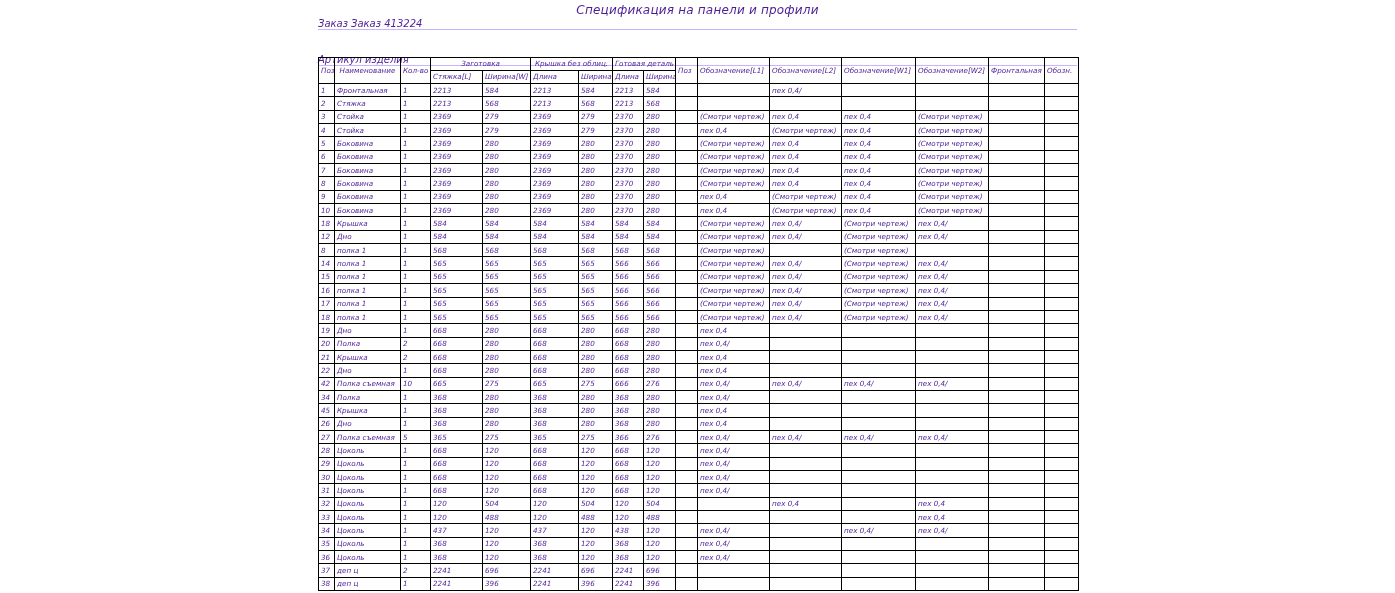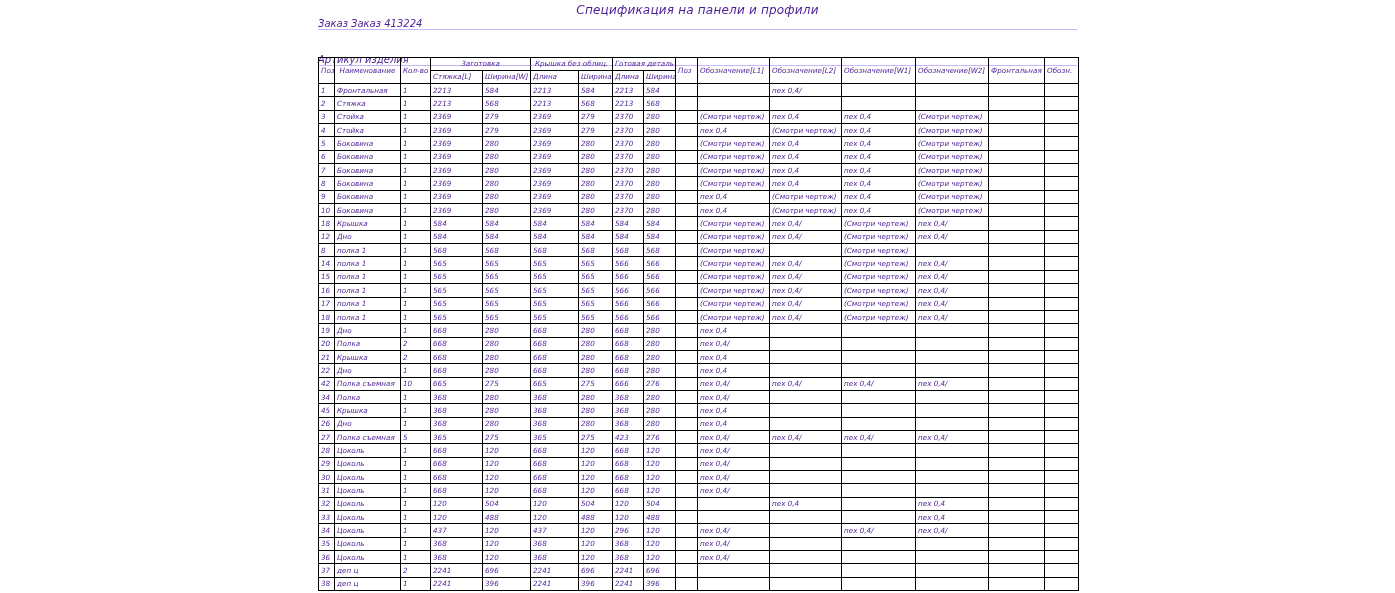--- a/index.html
+++ b/index.html
@@ -564,21 +564,21 @@
           <td></td>
         </tr>
         <tr>
           <td>27</td>
           <td>Полка съемная</td>
           <td>5</td>
           <td>365</td>
           <td>275</td>
           <td>365</td>
           <td>275</td>
-          <td>423</td>
+          <td>366</td>
           <td>276</td>
           <td></td>
           <td>пех 0,4/</td>
           <td>пех 0,4/</td>
           <td>пех 0,4/</td>
           <td>пех 0,4/</td>
           <td></td>
           <td></td>
         </tr>
         <tr>
@@ -690,21 +690,21 @@
           <td></td>
         </tr>
         <tr>
           <td>34</td>
           <td>Цоколь</td>
           <td>1</td>
           <td>437</td>
           <td>120</td>
           <td>437</td>
           <td>120</td>
-          <td>296</td>
+          <td>438</td>
           <td>120</td>
           <td></td>
           <td>пех 0,4/</td>
           <td></td>
           <td>пех 0,4/</td>
           <td>пех 0,4/</td>
           <td></td>
           <td></td>
         </tr>
         <tr>

